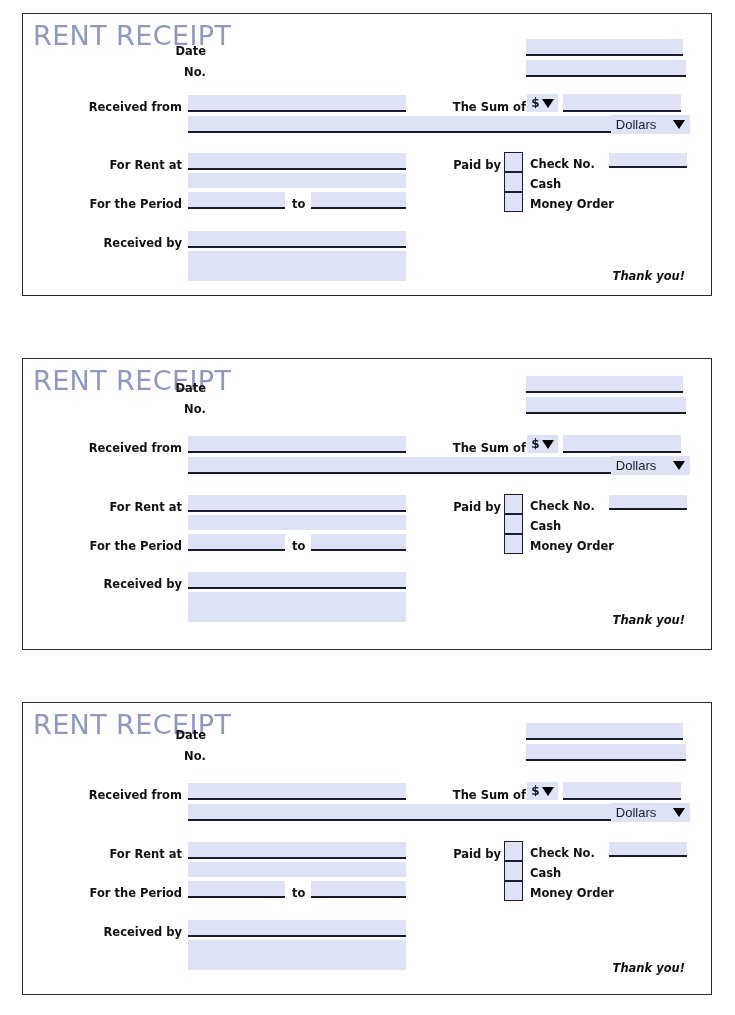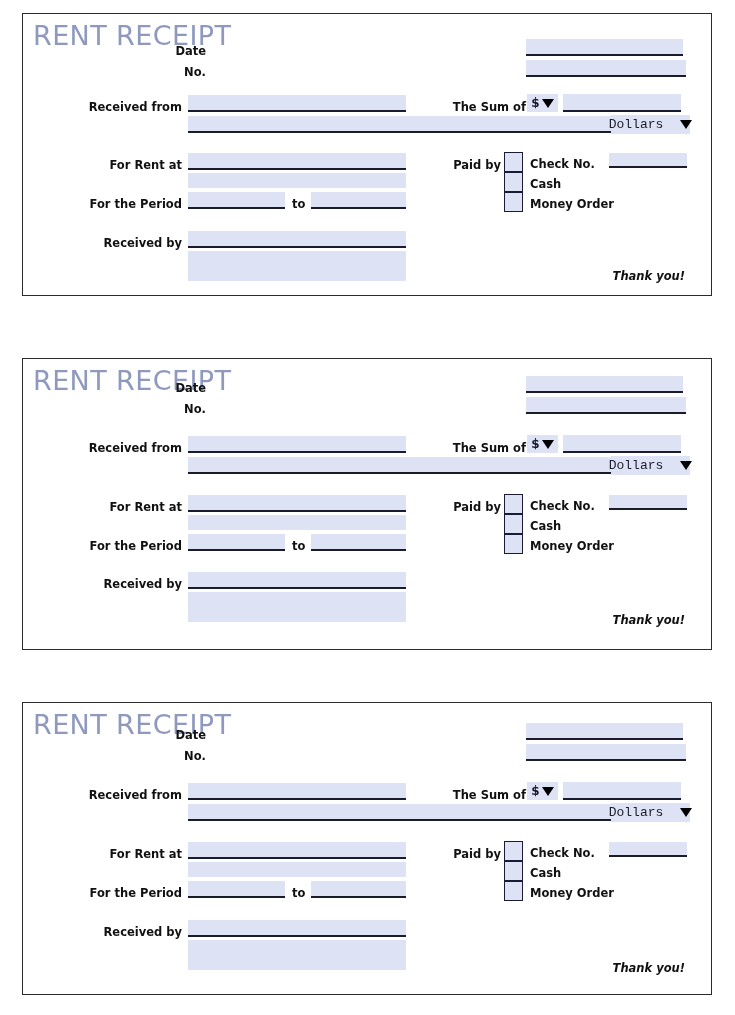--- a/index.html
+++ b/index.html
@@ -100,21 +100,21 @@
     height: 0;
     border-left: 6px solid transparent;
     border-right: 6px solid transparent;
     border-top: 9px solid #000000;
   }
   .dd.dollars {
     font-size: 13px;
     font-weight: normal;
     padding: 0 3px;
     gap: 17px;
-    font-family: Liberation Mono, monospace;
+    font-family: Liberation Sans, sans-serif;
   }
 
   
   .cbox {
     position: absolute;
     width: 19px;
     height: 20px;
     background: #dde2f5;
     border: 1.5px solid #1b1b35;
     box-sizing: border-box;

